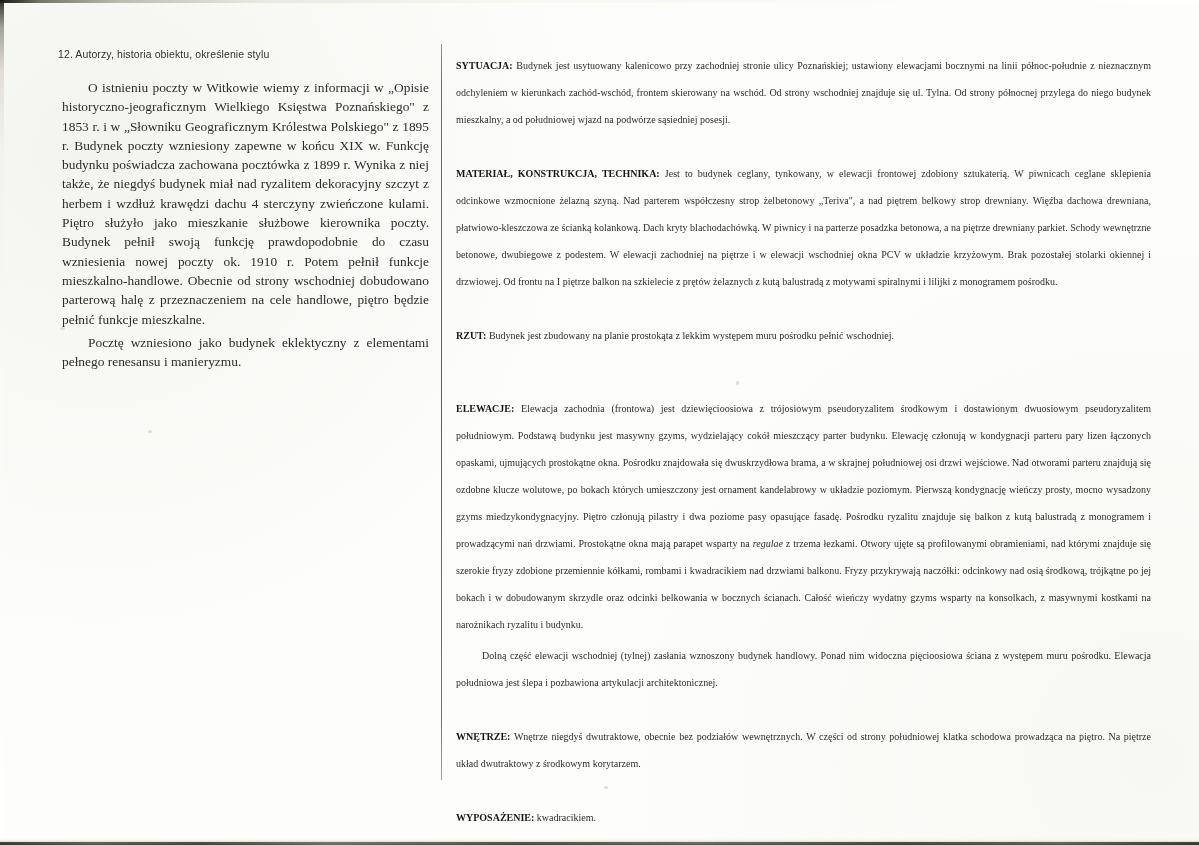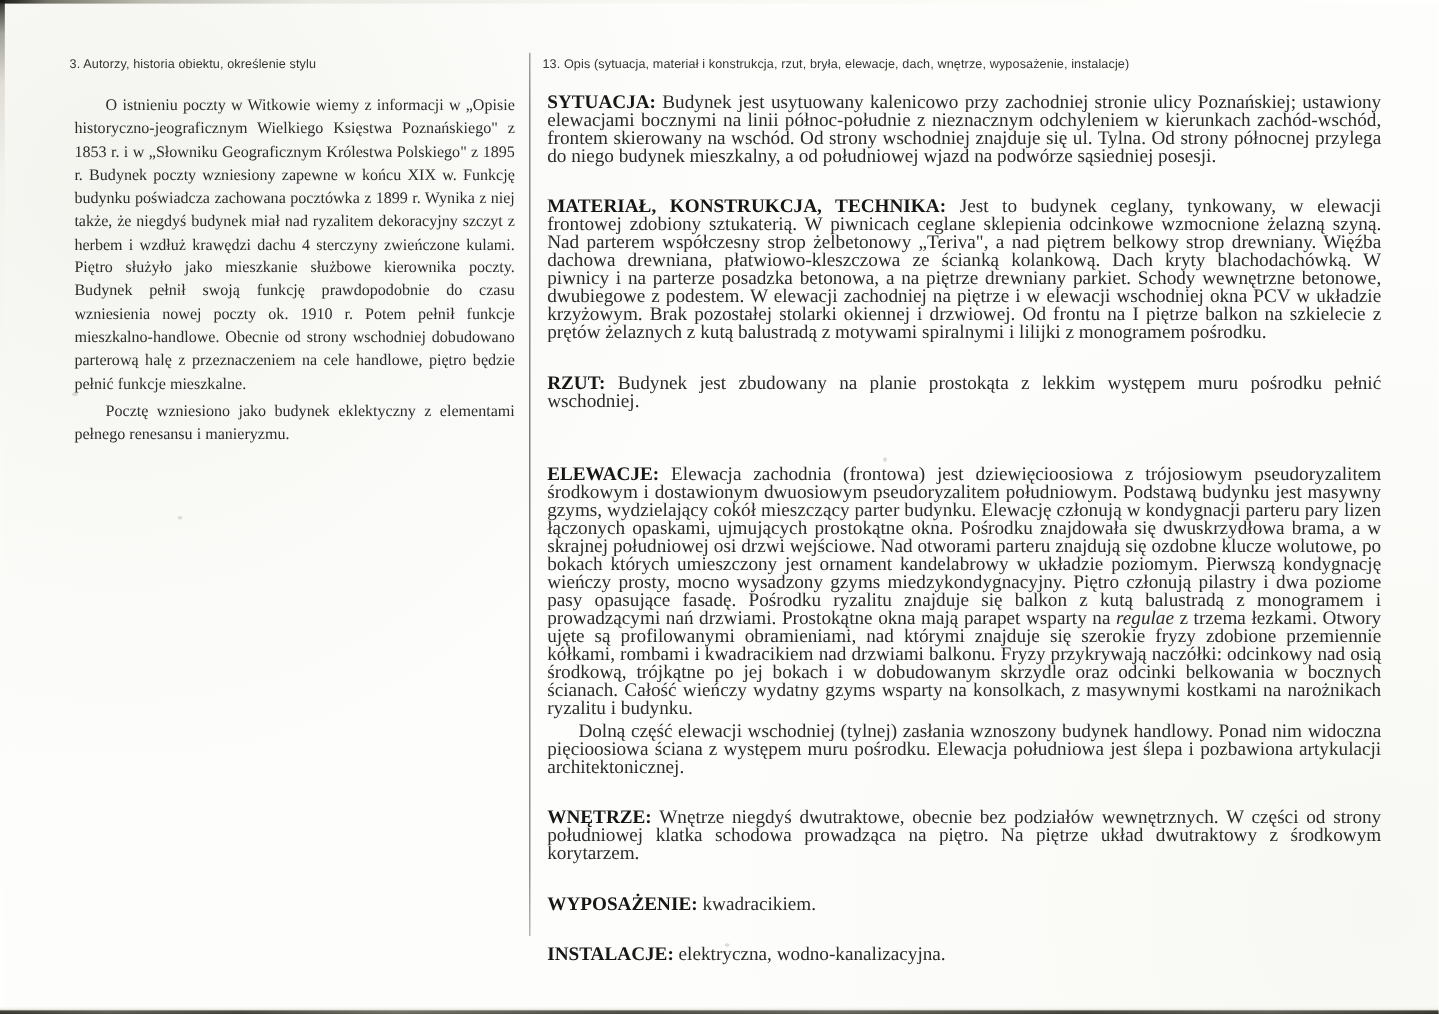--- a/index.html
+++ b/index.html
@@ -86,22 +86,22 @@
     line-height: 19.3px;
     text-align: justify;
     text-justify: inter-word;
     color: #2c2c2c;
     hyphens: none;
     font-family: Liberation Serif, serif;
   }
   p.indent { text-indent: 26px; }
 
   .col-right p.body {
-    font-size: 16px;
-    line-height: 15px;
+    font-size: 10px;
+    line-height: 27px;
   }
 
   .sec-label {
     font-weight: bold;
     color: #171717;
   }
   .ital { font-style: italic; }
   .gap-md { height: 19px; }
 
   
@@ -125,29 +125,28 @@
   <div class="scan-edge-bottom-line"></div>
 
   <div class="speck" style="left:60px;  top:327px; width:5px;  height:3px;"></div>
   <div class="speck" style="left:148px; top:430px; width:4px;  height:3px;"></div>
   <div class="speck" style="left:736px; top:381px; width:3px;  height:4px;"></div>
   <div class="speck" style="left:604px; top:786px; width:4px;  height:3px;"></div>
 
   <div class="divider"></div>
 
   <div class="col col-left">
-    <div class="field-header">3. Autorzy, historia obiektu, określenie stylu</div>
+    <div class="field-header">12. Autorzy, historia obiektu, określenie stylu</div>
 
     <p class="body indent">O istnieniu poczty w Witkowie wiemy z informacji w „Opisie historyczno-jeograficznym Wielkiego Księstwa Poznańskiego" z 1853 r. i w „Słowniku Geograficznym Królestwa Polskiego" z 1895 r. Budynek poczty wzniesiony zapewne w końcu XIX w. Funkcję budynku poświadcza zachowana pocztówka z 1899 r. Wynika z niej także, że niegdyś budynek miał nad ryzalitem dekoracyjny szczyt z herbem i wzdłuż krawędzi dachu 4 sterczyny zwieńczone kulami. Piętro służyło jako mieszkanie służbowe kierownika poczty. Budynek pełnił swoją funkcję prawdopodobnie do czasu wzniesienia nowej poczty ok. 1910 r. Potem pełnił funkcje mieszkalno-handlowe. Obecnie od strony wschodniej dobudowano parterową halę z przeznaczeniem na cele handlowe, piętro będzie pełnić funkcje mieszkalne.</p>
 
     <p class="body indent">Pocztę wzniesiono jako budynek eklektyczny z elementami pełnego renesansu i manieryzmu.</p>
   </div>
 
   <div class="col col-right">
-    <div class="field-header">13. Opis (sytuacja, materiał i konstrukcja, rzut, bryła, elewacje, dach, wnętrze, wyposażenie, instalacje)</div>
 
     <p class="body"><span class="sec-label">SYTUACJA:</span><span> Budynek jest usytuowany kalenicowo przy zachodniej stronie ulicy Poznańskiej; ustawiony elewacjami bocznymi na linii północ-południe z nieznacznym odchyleniem w kierunkach zachód-wschód, frontem skierowany na wschód. Od strony wschodniej znajduje się ul. Tylna. Od strony północnej przylega do niego budynek mieszkalny, a od południowej wjazd na podwórze sąsiedniej posesji.</span></p>
     <div class="gap-md"></div>
 
     <p class="body"><span class="sec-label">MATERIAŁ, KONSTRUKCJA, TECHNIKA:</span><span> Jest to budynek ceglany, tynkowany, w elewacji frontowej zdobiony sztukaterią. W piwnicach ceglane sklepienia odcinkowe wzmocnione żelazną szyną. Nad parterem współczesny strop żelbetonowy „Teriva", a nad piętrem belkowy strop drewniany. Więźba dachowa drewniana, płatwiowo-kleszczowa ze ścianką kolankową. Dach kryty blachodachówką. W piwnicy i na parterze posadzka betonowa, a na piętrze drewniany parkiet. Schody wewnętrzne betonowe, dwubiegowe z podestem. W elewacji zachodniej na piętrze i w elewacji wschodniej okna PCV w układzie krzyżowym. Brak pozostałej stolarki okiennej i drzwiowej. Od frontu na I piętrze balkon na szkielecie z prętów żelaznych z kutą balustradą z motywami spiralnymi i lilijki z monogramem pośrodku.</span></p>
     <div class="gap-md"></div>
 
     <p class="body"><span class="sec-label">RZUT:</span><span> Budynek jest zbudowany na planie prostokąta z lekkim występem muru pośrodku pełnić wschodniej.</span></p>
     <div class="gap-md"></div>
 

